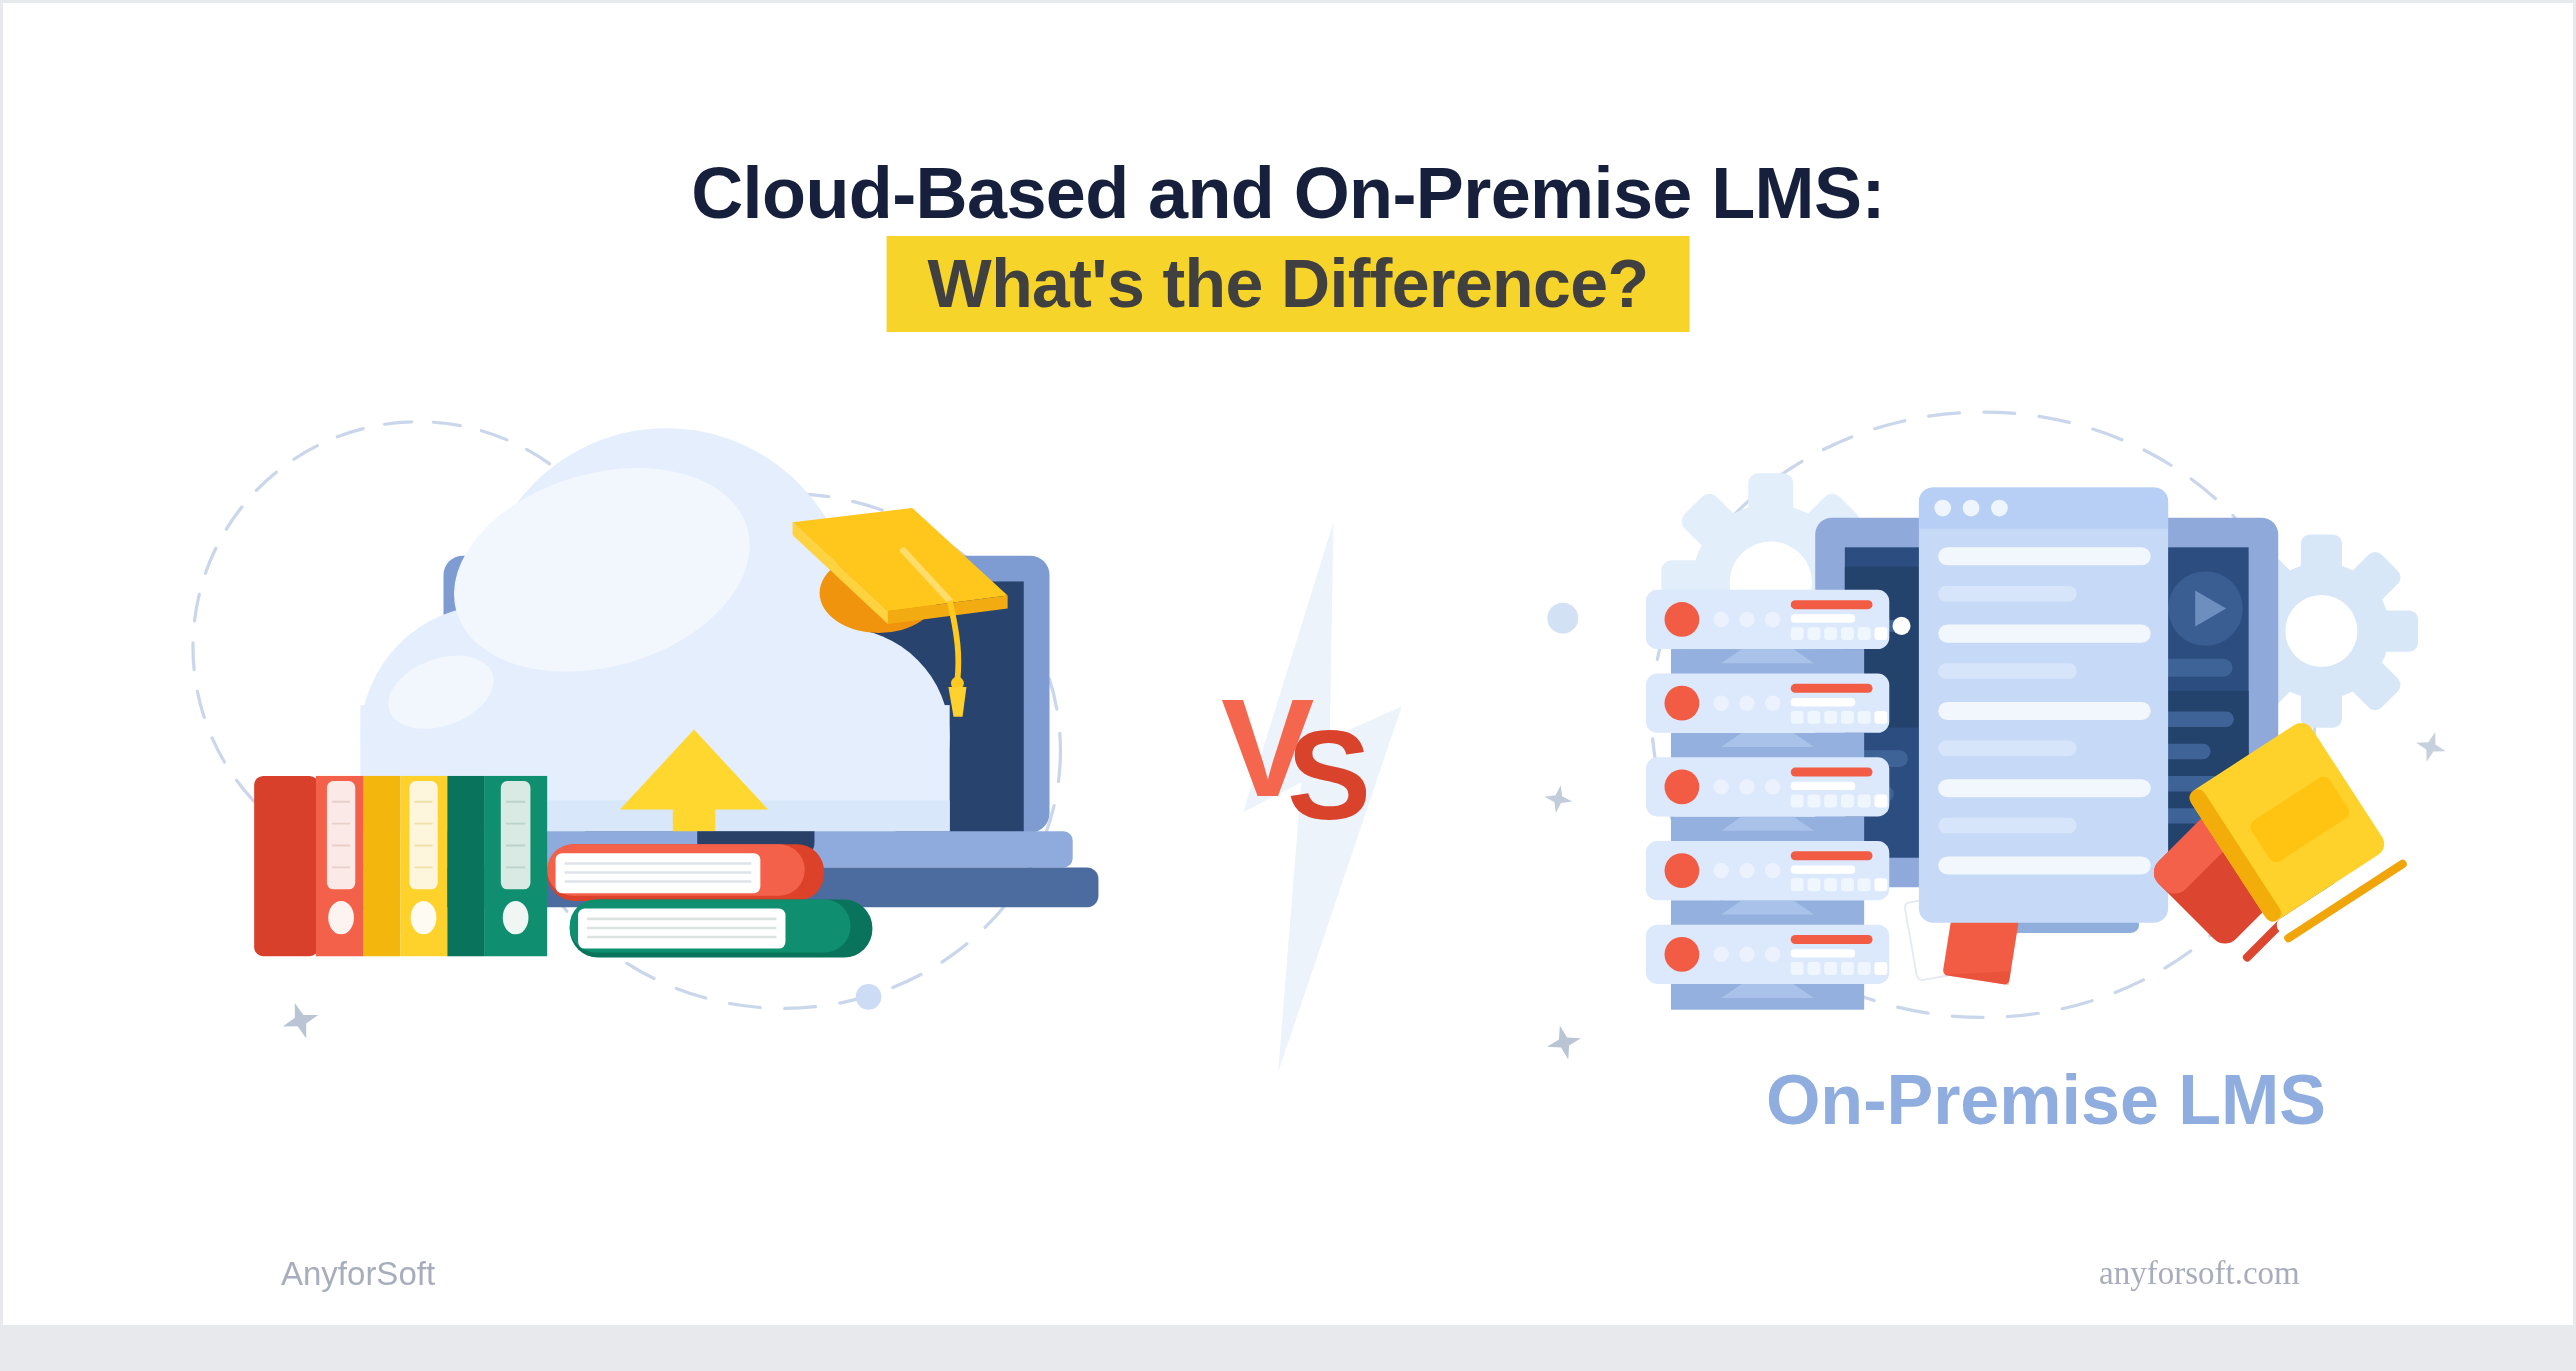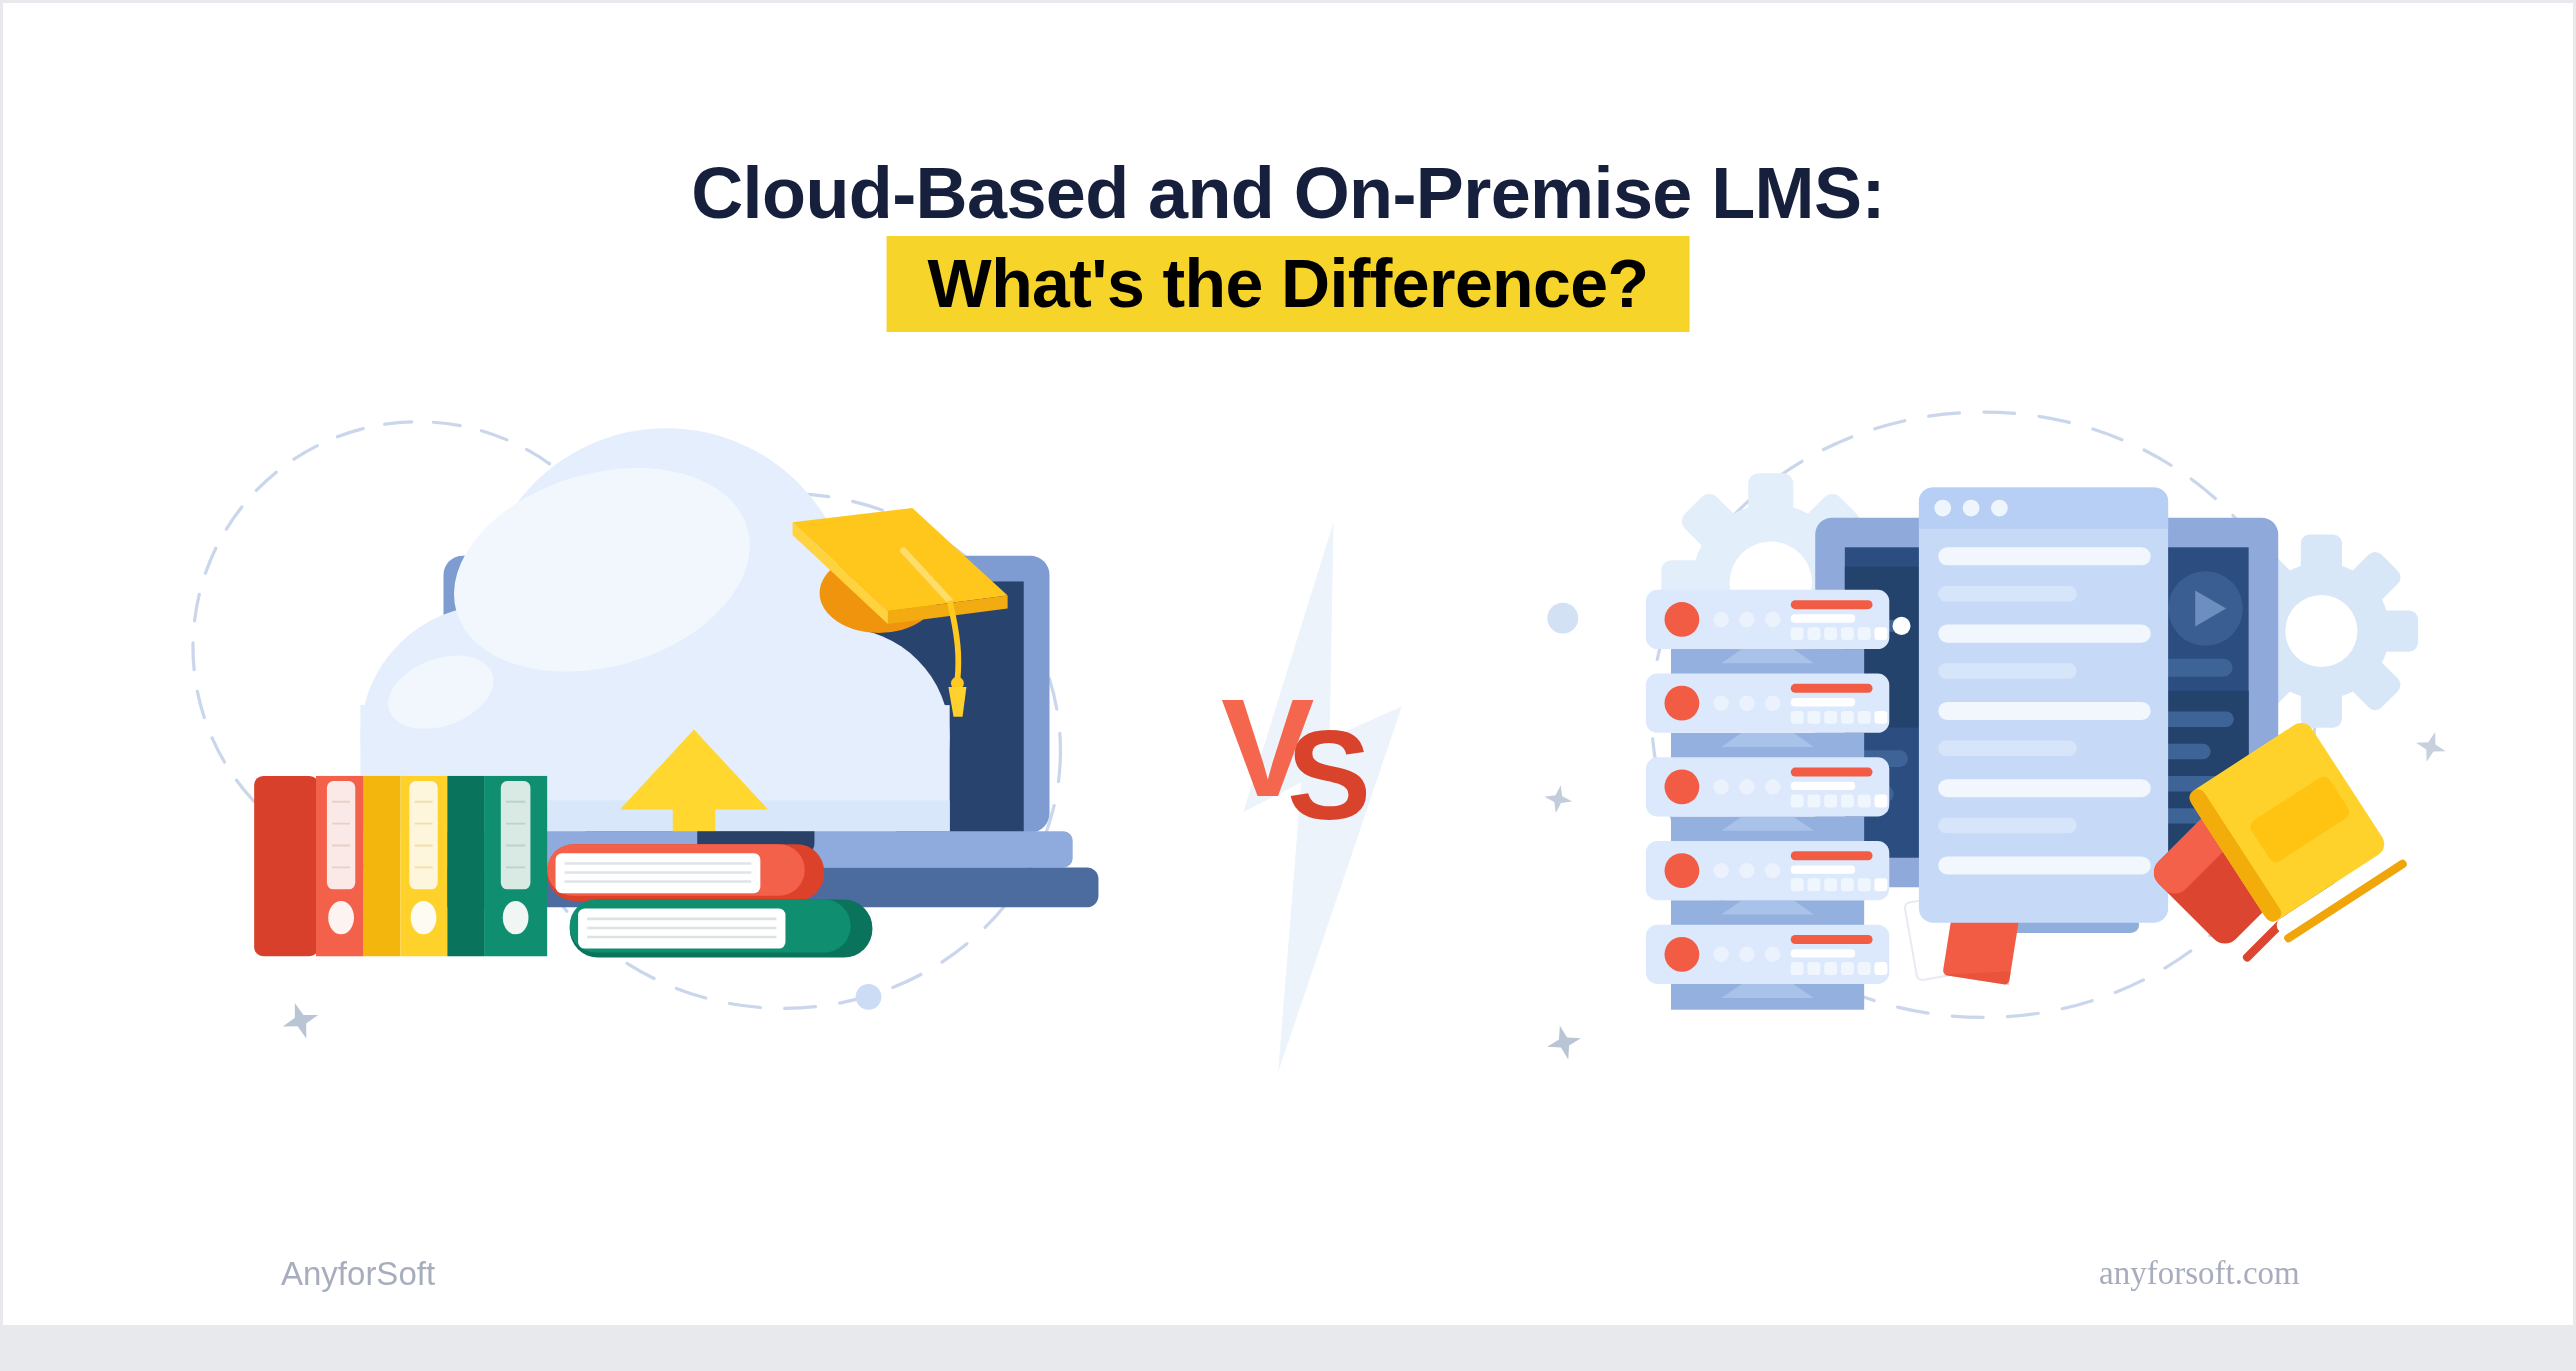--- a/index.html
+++ b/index.html
@@ -9,21 +9,21 @@
     font-family:"Liberation Sans", sans-serif;
   }
   .art{position:absolute;left:0;top:0;width:2576px;height:1372px;}
   .title-line{
     position:absolute;left:0;right:0;top:147px;text-align:center;
     font-size:72px;font-weight:700;letter-spacing:-0.6px;color:#16203C;line-height:1.2;
   }
   .highlight{
     position:absolute;top:233px;left:50%;transform:translateX(-50%);
     background:#F7D42A;padding:6.4px 41px;
-    font-size:68px;font-weight:700;letter-spacing:-0.6px;color:#000000;line-height:1.22;
+    font-size:68px;font-weight:700;letter-spacing:-0.6px;color:#404040;line-height:1.22;
     white-space:nowrap;
   }
   .caption{
     position:absolute;top:1059px;width:644px;text-align:center;
     font-size:70px;font-weight:700;color:#8FADDF;line-height:1.1;white-space:nowrap;
   }
   .caption.left{left:332px;}
   .caption.right{left:1721px;}
   .vs-letter{position:absolute;font-weight:700;line-height:1;}
   .vs-v{left:1218px;top:675px;font-size:140px;color:#F4674E;}
@@ -236,17 +236,18 @@
       </g>
     </g>
   </svg>
 
   <div class="title-line">Cloud-Based and On-Premise LMS:</div>
   <div class="highlight">What's the Difference?</div>
 
   <span class="vs-letter vs-v">V</span>
   <span class="vs-letter vs-s">S</span>
 
+  <div class="caption right">On-Premise LMS</div>
 
   <span class="footer-text brand">AnyforSoft</span>
   <span class="footer-text website">anyforsoft.com</span>
 </div>
 
 
 </body></html>

